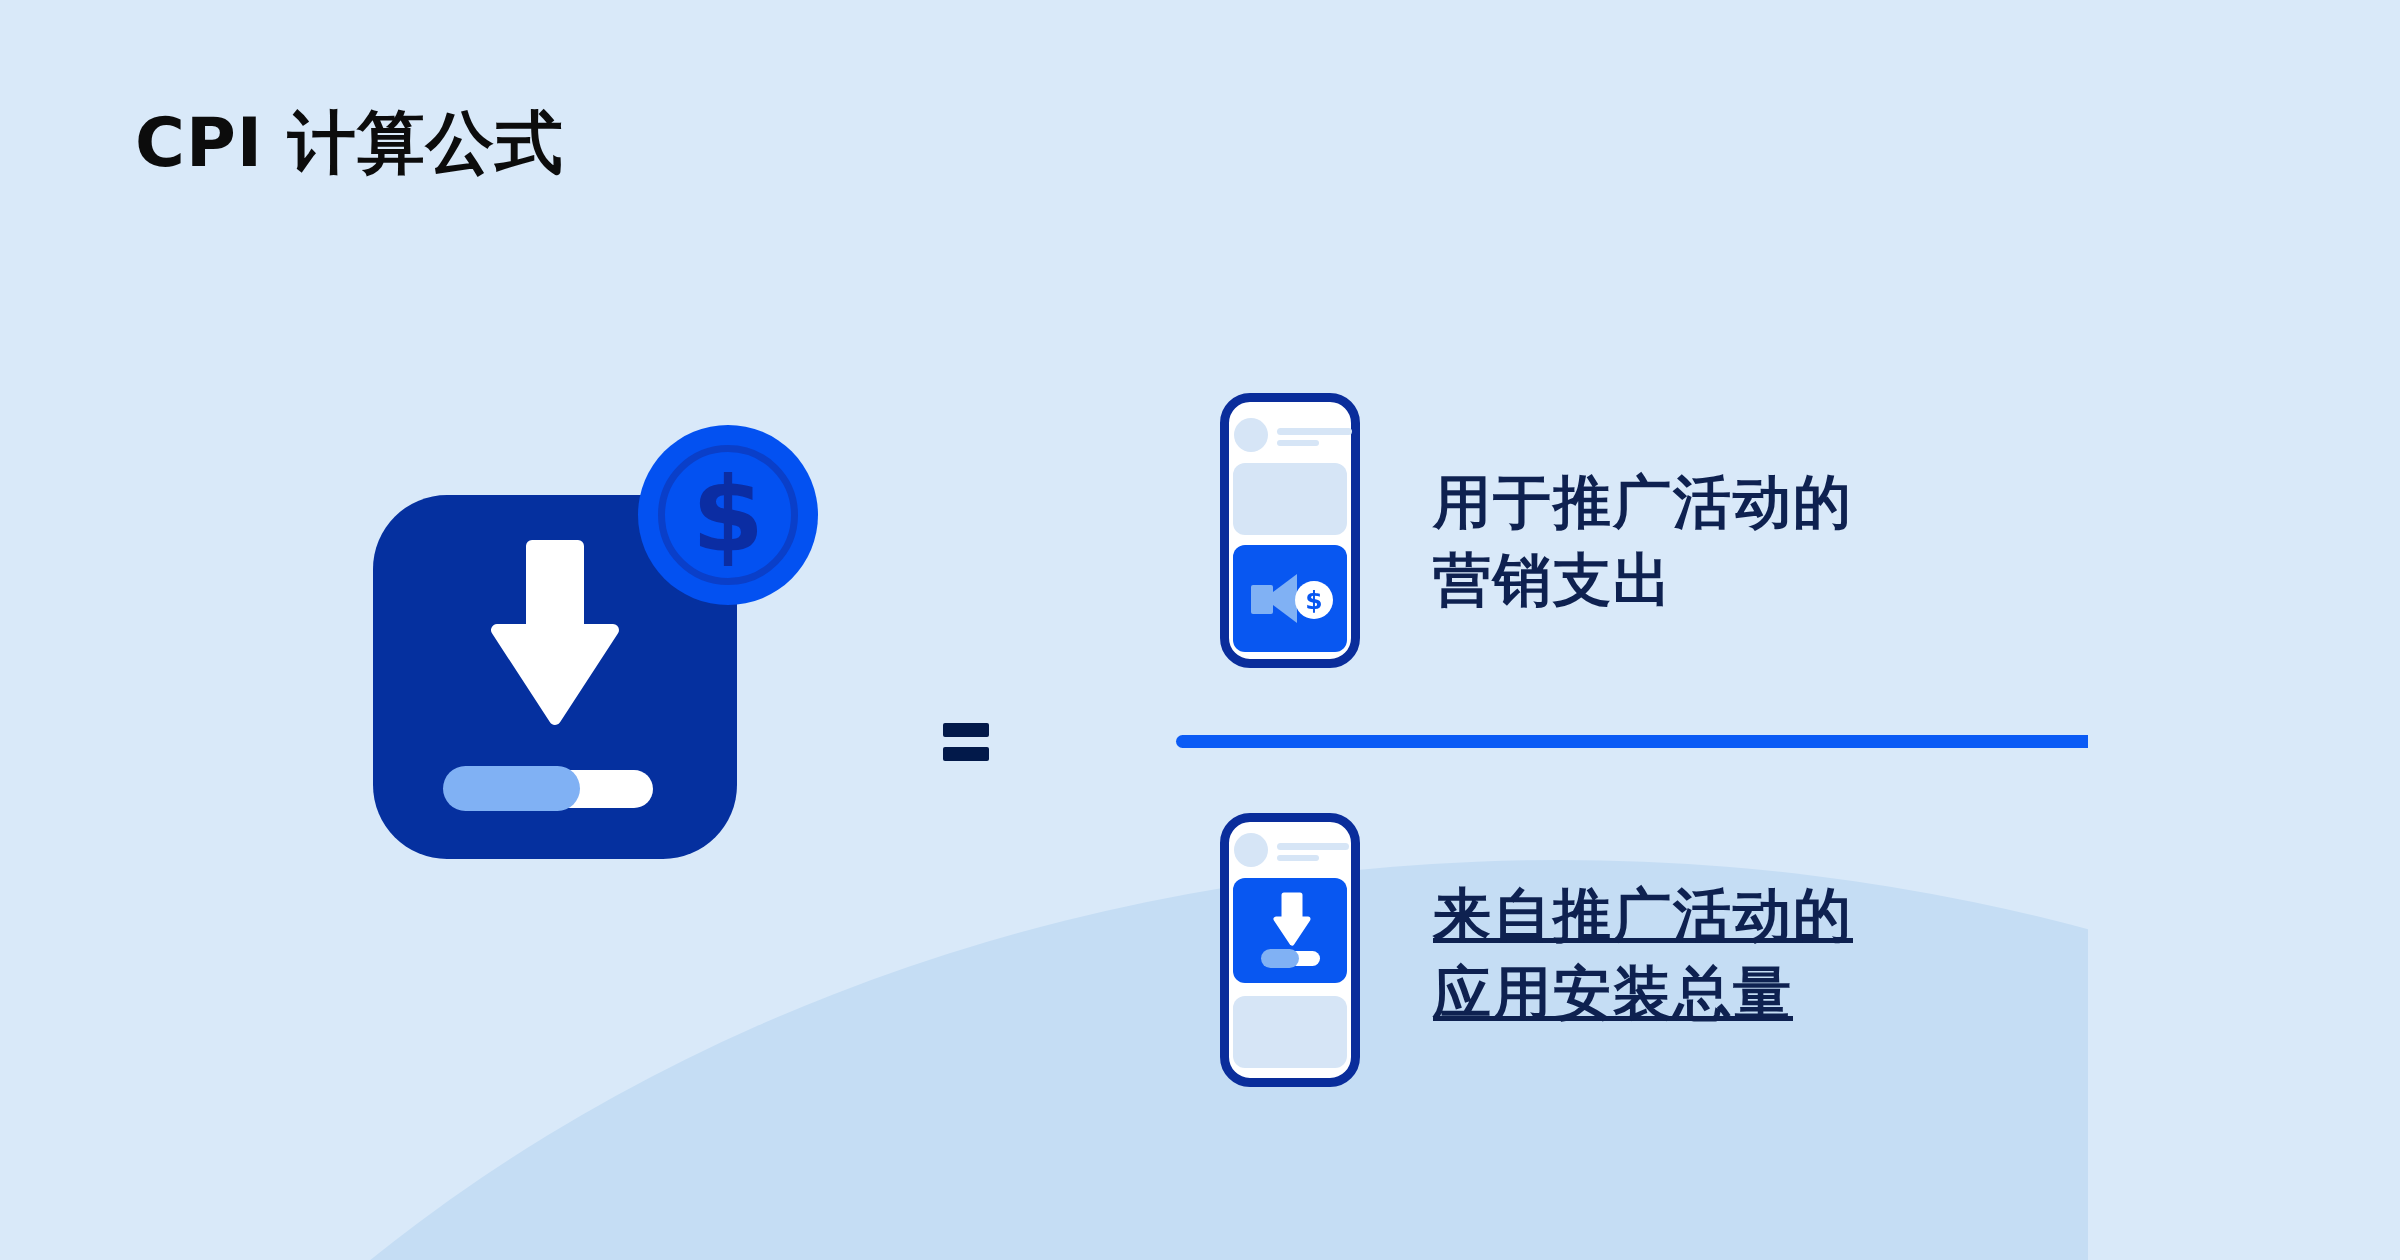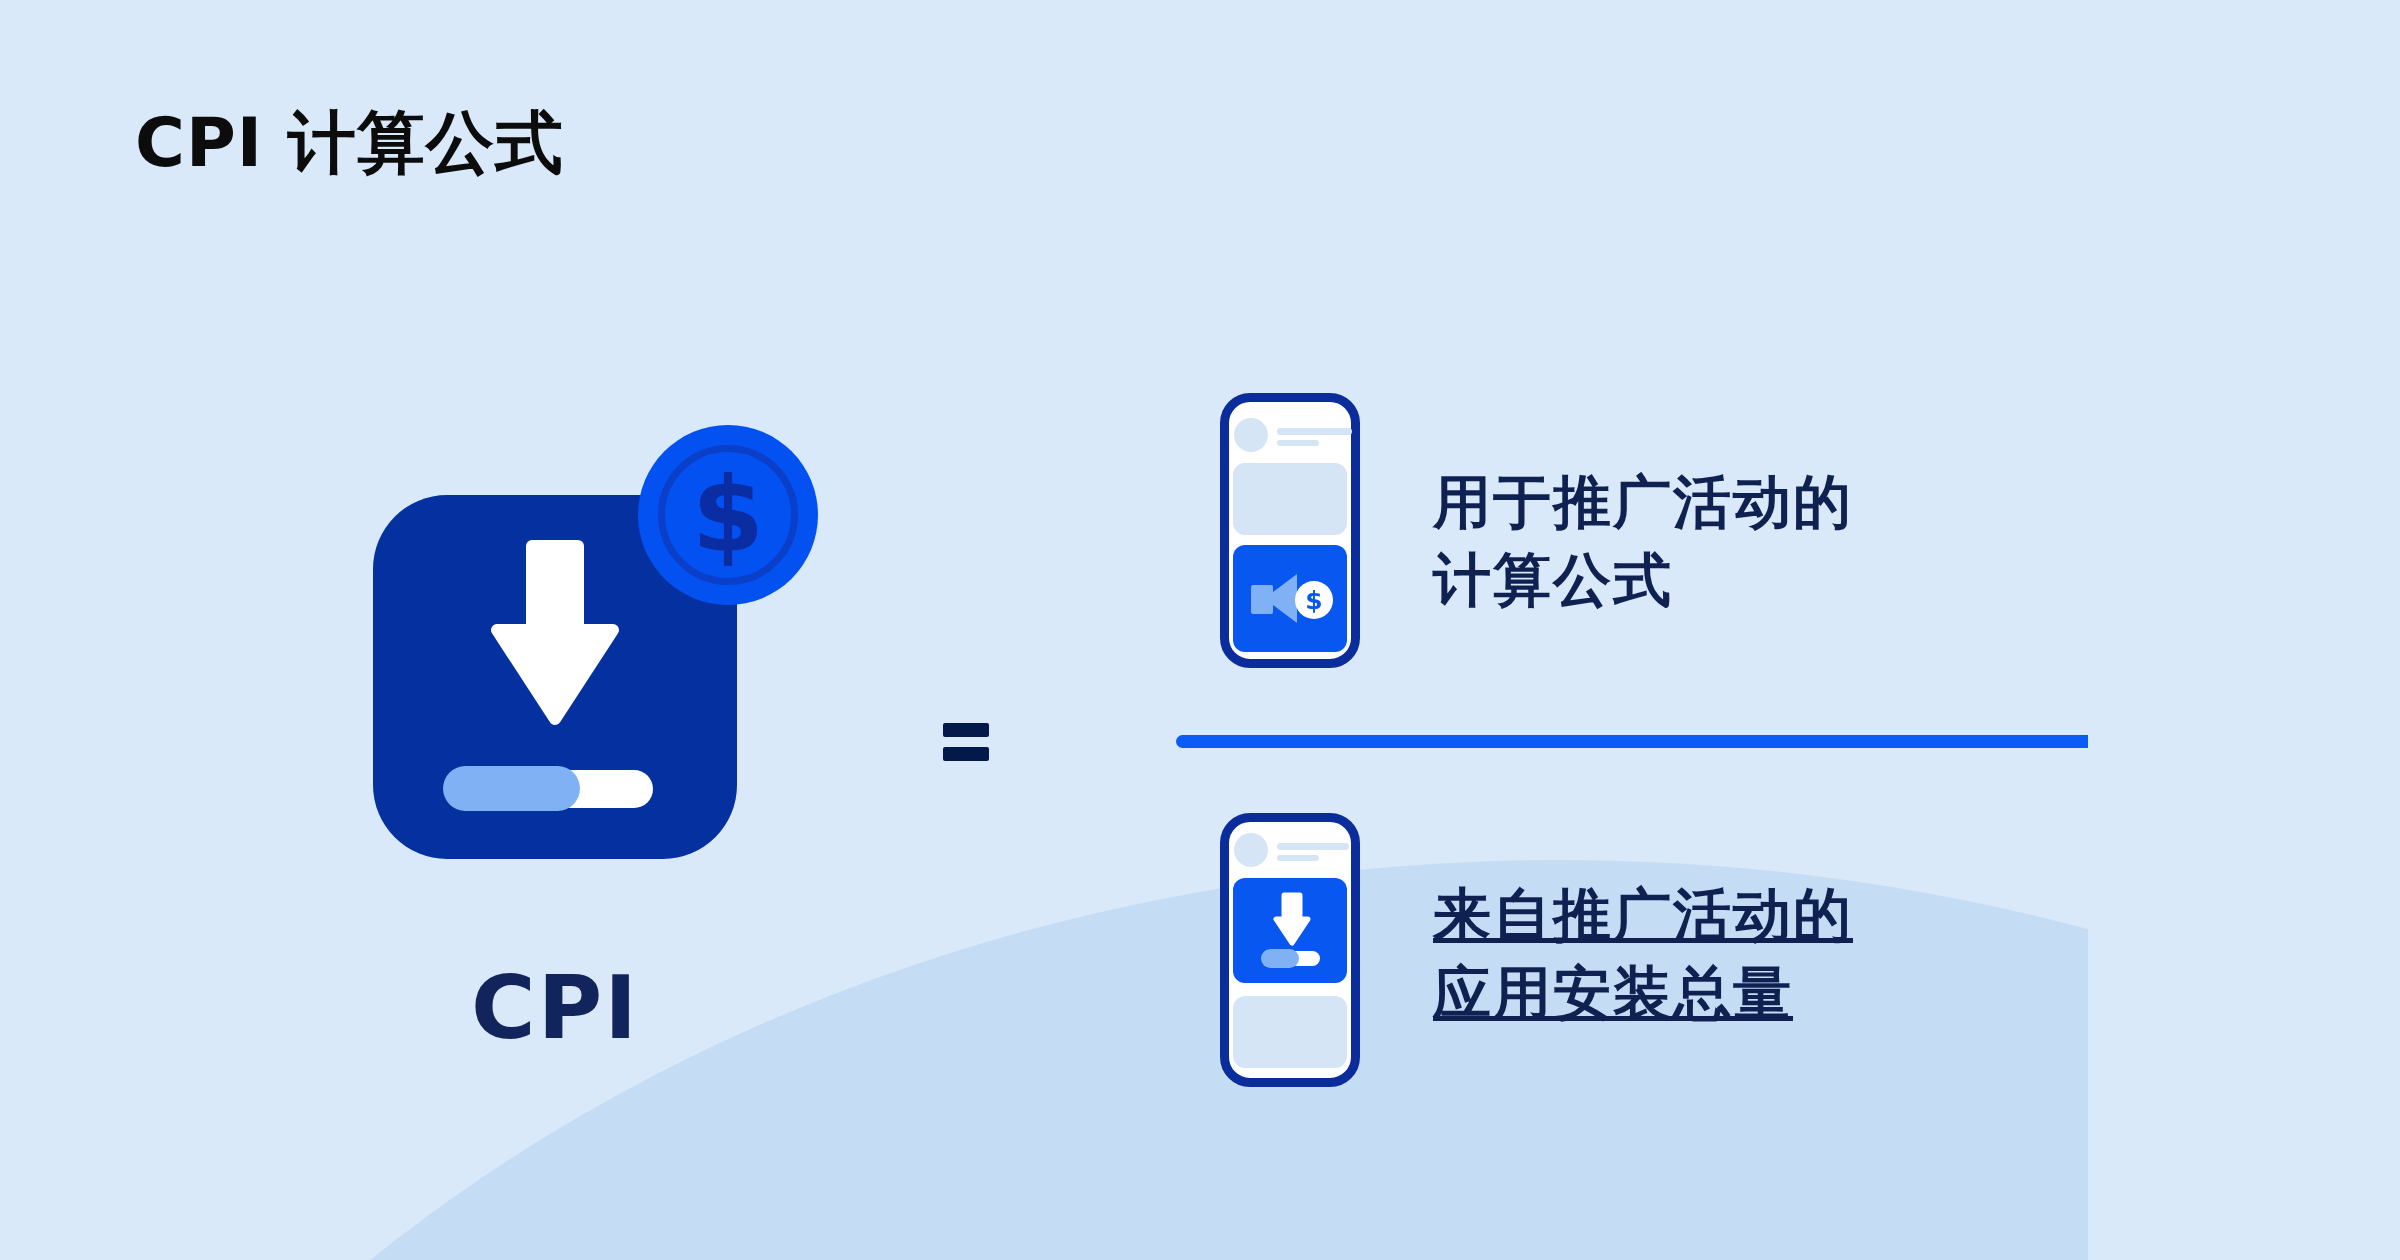--- a/index.html
+++ b/index.html
@@ -84,21 +84,20 @@
       <path d="M159 51 L205 51 L205 135 L240 135 L182 224 L124 135 L159 135 Z" fill="#ffffff" stroke="#ffffff" stroke-width="12" stroke-linejoin="round"></path>
     </svg>
     <div class="pill-white"></div>
     <div class="pill-blue"></div>
   </div>
   <div class="coin">
     <div class="coin-ring"></div>
     <div class="coin-dollar">$</div>
   </div>
 
-  <div class="cpi-label">CPI</div>
 
   <div>
     <div class="equals-bar eq-top"></div>
     <div class="equals-bar eq-bottom"></div>
   </div>
 
   <div class="fraction-line"></div>
 
   <div class="phone phone-ad">
     <div class="avatar" style="top:16px;"></div>
@@ -125,20 +124,20 @@
         <path d="M51 17 L67 17 L67 41 L75 41 L59 65 L43 41 L51 41 Z" fill="#ffffff" stroke="#ffffff" stroke-width="5" stroke-linejoin="round"></path>
       </svg>
       <div class="mini-pill-white"></div>
       <div class="mini-pill-blue"></div>
     </div>
     <div class="pale-rect" style="top:174px;height:72px;"></div>
   </div>
 
   <div class="frac-text num-text">
     <div>用于推广活动的</div>
-    <div>计算公式</div>
+    <div>营销支出</div>
   </div>
   <div class="frac-text den-text">
     <div>来自推广活动的</div>
     <div>应用安装总量</div>
   </div>
 
 </div>
 
 </body></html>

